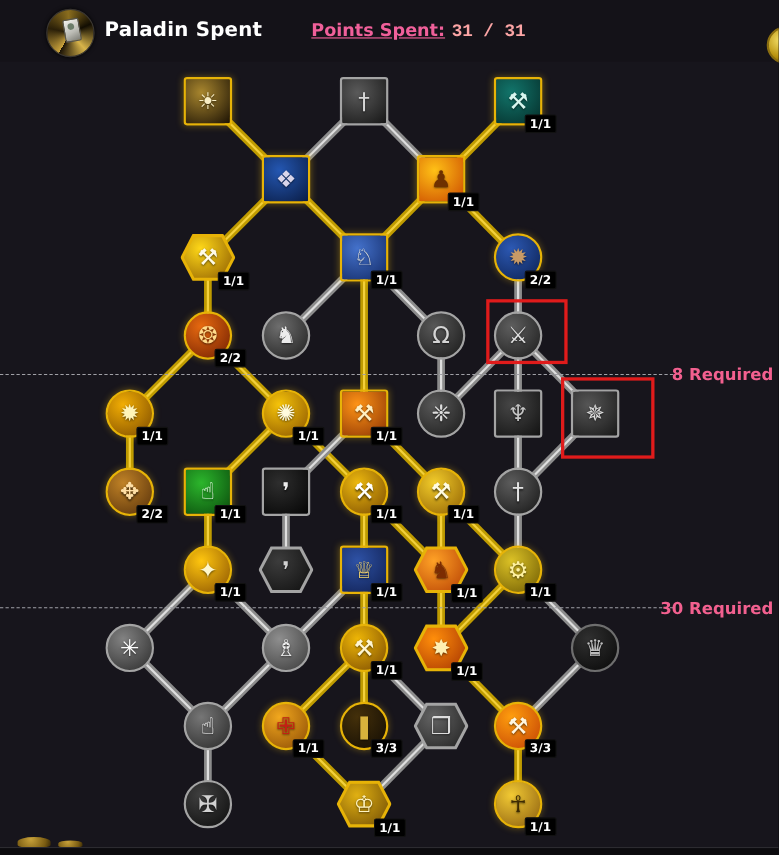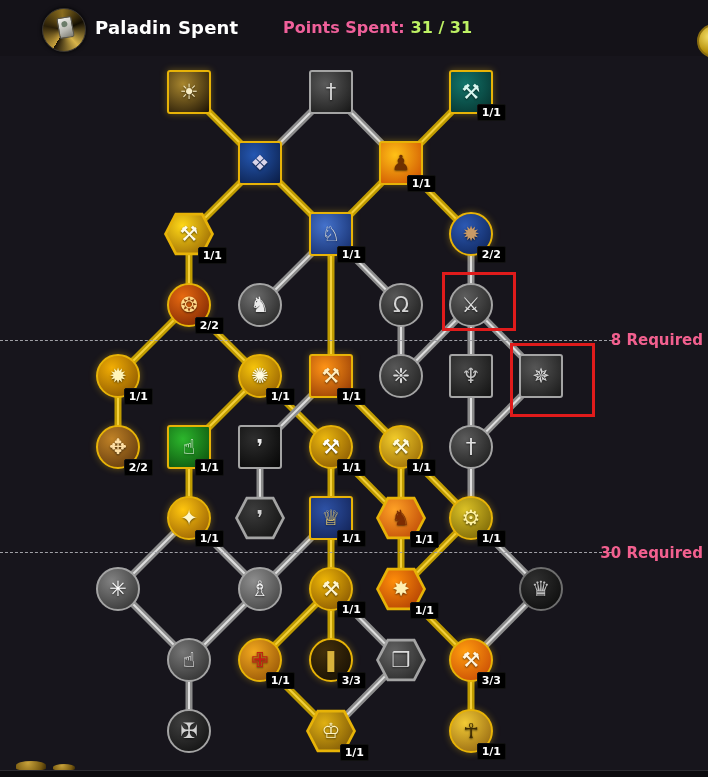--- a/index.html
+++ b/index.html
@@ -8,22 +8,22 @@
   
   #hdr{position:absolute;left:0;top:0;width:708px;height:56px;background:#141218;}
   #hdr-icon{position:absolute;left:42px;top:8px;width:42px;height:42px;border-radius:50%;
     background:conic-gradient(from 210deg,#c9a23c,#2a1f08,#8a6d1e,#120d02,#d8b44a,#1a1206);
     border:1px solid #3a3630;box-shadow:0 0 4px #000;}
   #hdr-icon .tablet{position:absolute;left:15px;top:8px;width:13px;height:19px;background:linear-gradient(160deg,#f2f2ee,#b9b9b2 60%,#7d7d76);
     border:1px solid #55544e;transform:rotate(-10deg);border-radius:2px;}
   #hdr-icon .tablet i{position:absolute;left:3px;top:3px;width:6px;height:6px;border-radius:50%;background:#6c7d6a;display:block;}
   #title{position:absolute;left:95px;top:17px;font-size:18px;font-weight:bold;color:#fff;letter-spacing:.2px;}
   .stat{position:absolute;top:18px;font-size:16px;font-weight:bold;white-space:nowrap;}
-  .stat .lab{color:#f0609a;}
-  .stat .val{color:#bef264;margin-left:6px;}
+  .stat .lab{color:#f0609a;text-decoration:underline;}
+  .stat .val{color:#fca5a5;margin-left:6px;font-family:Liberation Mono, monospace;}
   #stat-points{left:283px;}
   #stat-level{left:473px;}
   #edge-orb{position:absolute;left:697px;top:24px;width:30px;height:30px;border-radius:50%;
     background:radial-gradient(circle at 35% 35%,#f5e06a,#b8920e 55%,#4d3a02);border:2px solid #8a6d10;}
   
   #tree{position:absolute;inset:0;}
   #wires{position:absolute;left:0;top:0;z-index:1;}
   .wire-g-base{stroke:#bf9b00;stroke-width:7;}
   .wire-g-core{stroke:#f3d03c;stroke-width:2;}
   .wire-s-base{stroke:#8c8c8c;stroke-width:7;}

